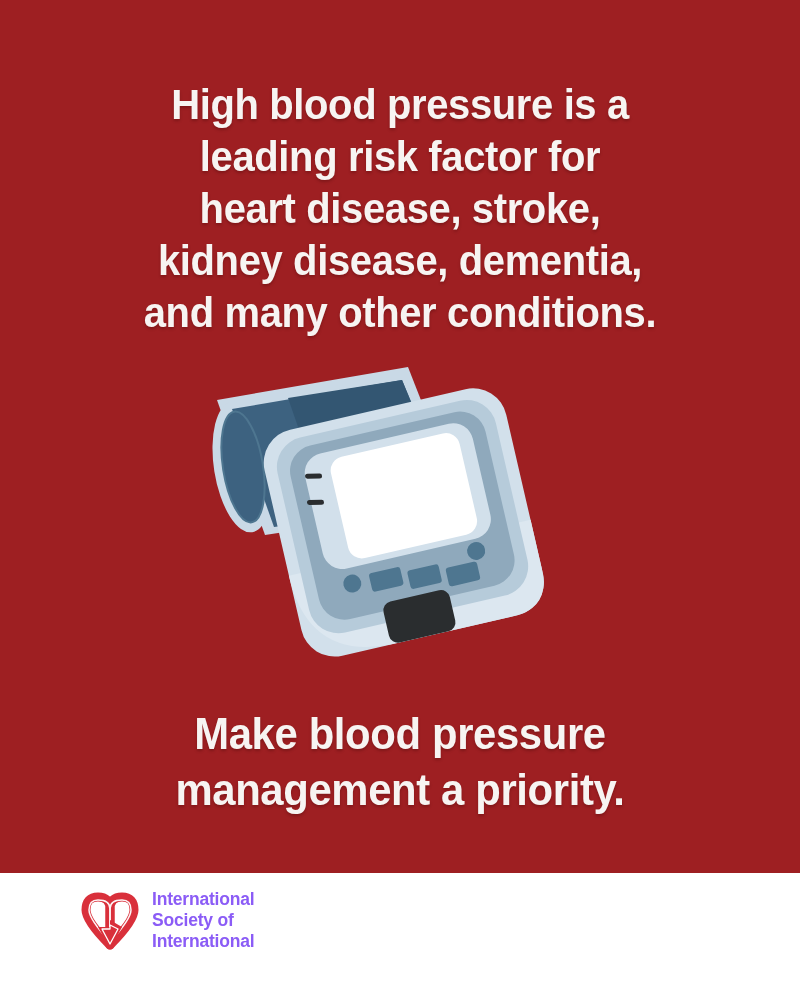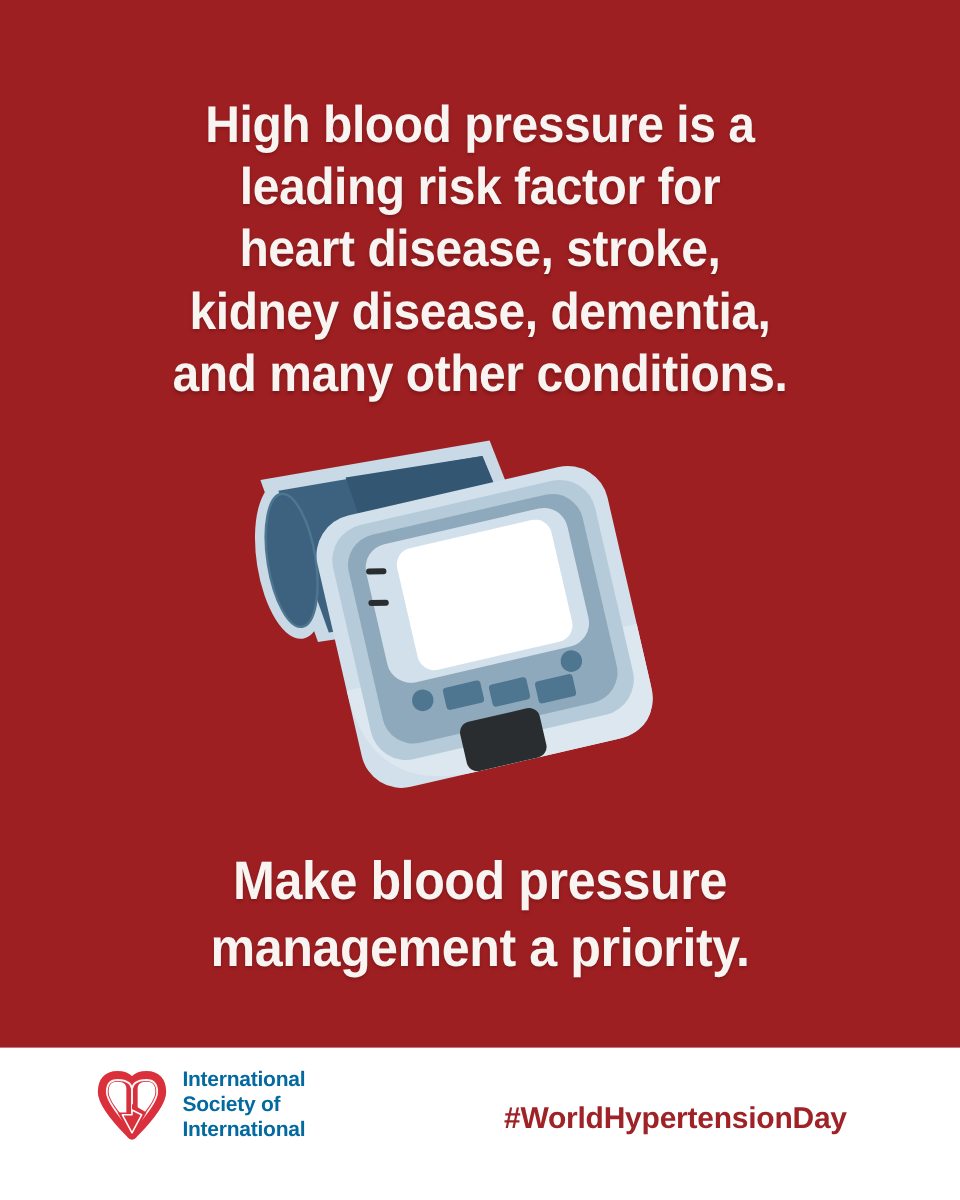--- a/index.html
+++ b/index.html
@@ -90,21 +90,21 @@
     align-items: center;
     gap: 10px;
   }
   .logo-mark { width: 64px; height: 66px; flex: 0 0 auto; }
   .logo-mark svg { display: block; width: 100%; height: 100%; }
   .logo-words {
     font-family: "Liberation Sans", sans-serif;
     font-weight: bold;
     font-size: 17.5px;
     line-height: 21px;
-    color: #0369a1;
+    color: #8b5cf6;
     letter-spacing: -0.2px;
   }
   .hashtag {
     position: absolute;
     left: 420px;
     top: 918px;
     font-family: "Liberation Sans", sans-serif;
     font-weight: bold;
     font-size: 25px;
     letter-spacing: -0.2px;
@@ -194,15 +194,14 @@
         </svg>
       </span>
       <span class="logo-words">
         <span>International</span><br>
         <span>Society of</span><br>
         <span>International</span>
       </span>
     </div>
   </div>
 
-  <div class="hashtag">#WorldHypertensionDay</div>
 
 </div>
 
 </body></html>

